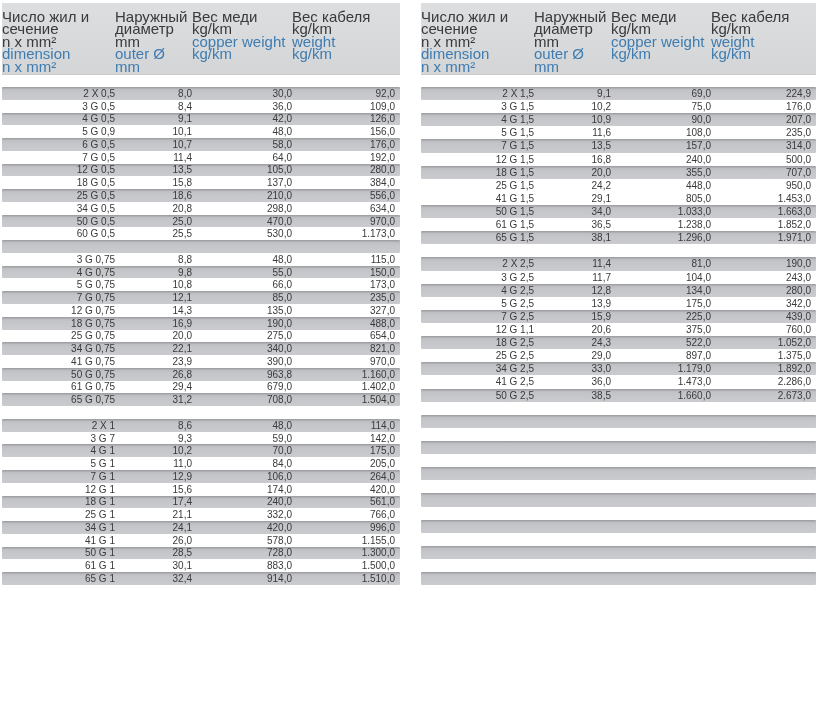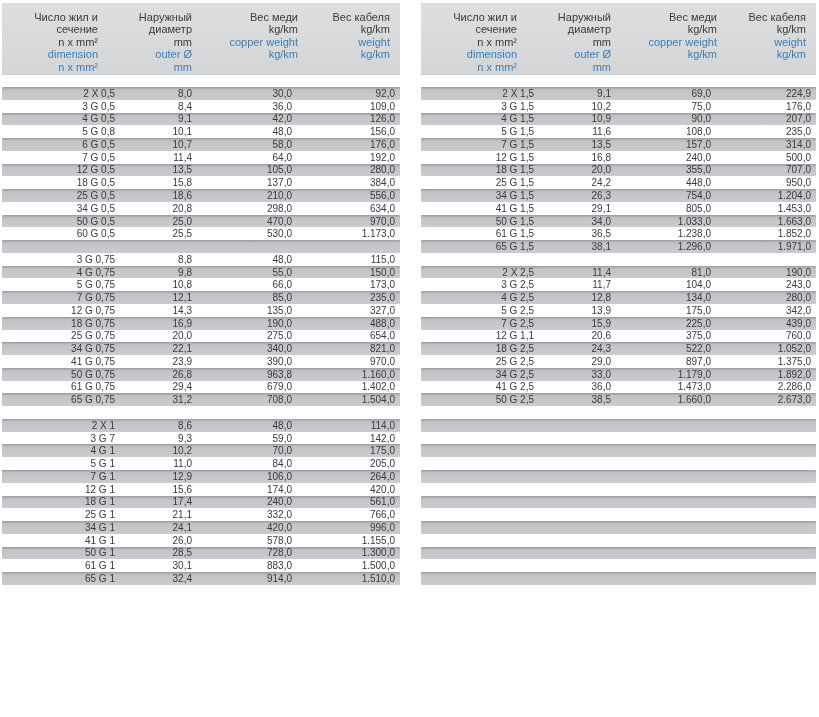--- a/index.html
+++ b/index.html
@@ -11,21 +11,21 @@
   .panel.left{left:2px;width:398px;}
   .panel.right{left:421px;width:395px;}
 
   .thead{
     height:72px;box-sizing:border-box;
     background:linear-gradient(180deg,#dddedf 0,#d8d9da 60%,#d4d5d6 100%);
     border-bottom:1px solid #c9cacb;
     display:grid;grid-template-columns:113px 77px 100px 1fr;
     padding-top:8px;
   }
-  .hcell{text-align:right;font-size:11px;line-height:12.4px;letter-spacing:0;}
+  .hcell{text-align:left;font-size:15px;line-height:12.4px;letter-spacing:0;}
   .hcell .ru{color:#3a3a3c;}
   .hcell .en{color:#3e7cb1;}
   .hcell.c0{padding-right:17px;}
   .hcell.c2{margin-right:-6px;}
   .hcell.c3{padding-right:10px;}
 
   .tbody{
     margin-top:12px;height:498px;
     display:flex;flex-direction:column;
   }
@@ -89,21 +89,21 @@
         <div class="tcell c2">36,0</div>
         <div class="tcell c3">109,0</div>
       </div>
       <div class="trow gray">
         <div class="tcell c0">4 G 0,5</div>
         <div class="tcell c1">9,1</div>
         <div class="tcell c2">42,0</div>
         <div class="tcell c3">126,0</div>
       </div>
       <div class="trow white">
-        <div class="tcell c0">5 G 0,8</div>
+        <div class="tcell c0">5 G 0,9</div>
         <div class="tcell c1">10,1</div>
         <div class="tcell c2">48,0</div>
         <div class="tcell c3">156,0</div>
       </div>
       <div class="trow gray">
         <div class="tcell c0">6 G 0,5</div>
         <div class="tcell c1">10,7</div>
         <div class="tcell c2">58,0</div>
         <div class="tcell c3">176,0</div>
       </div>
@@ -385,26 +385,20 @@
         <div class="tcell c1">20,0</div>
         <div class="tcell c2">355,0</div>
         <div class="tcell c3">707,0</div>
       </div>
       <div class="trow white">
         <div class="tcell c0">25 G 1,5</div>
         <div class="tcell c1">24,2</div>
         <div class="tcell c2">448,0</div>
         <div class="tcell c3">950,0</div>
       </div>
-      <div class="trow gray">
-        <div class="tcell c0">34 G 1,5</div>
-        <div class="tcell c1">26,3</div>
-        <div class="tcell c2">754,0</div>
-        <div class="tcell c3">1.204,0</div>
-      </div>
       <div class="trow white">
         <div class="tcell c0">41 G 1,5</div>
         <div class="tcell c1">29,1</div>
         <div class="tcell c2">805,0</div>
         <div class="tcell c3">1.453,0</div>
       </div>
       <div class="trow gray">
         <div class="tcell c0">50 G 1,5</div>
         <div class="tcell c1">34,0</div>
         <div class="tcell c2">1.033,0</div>

